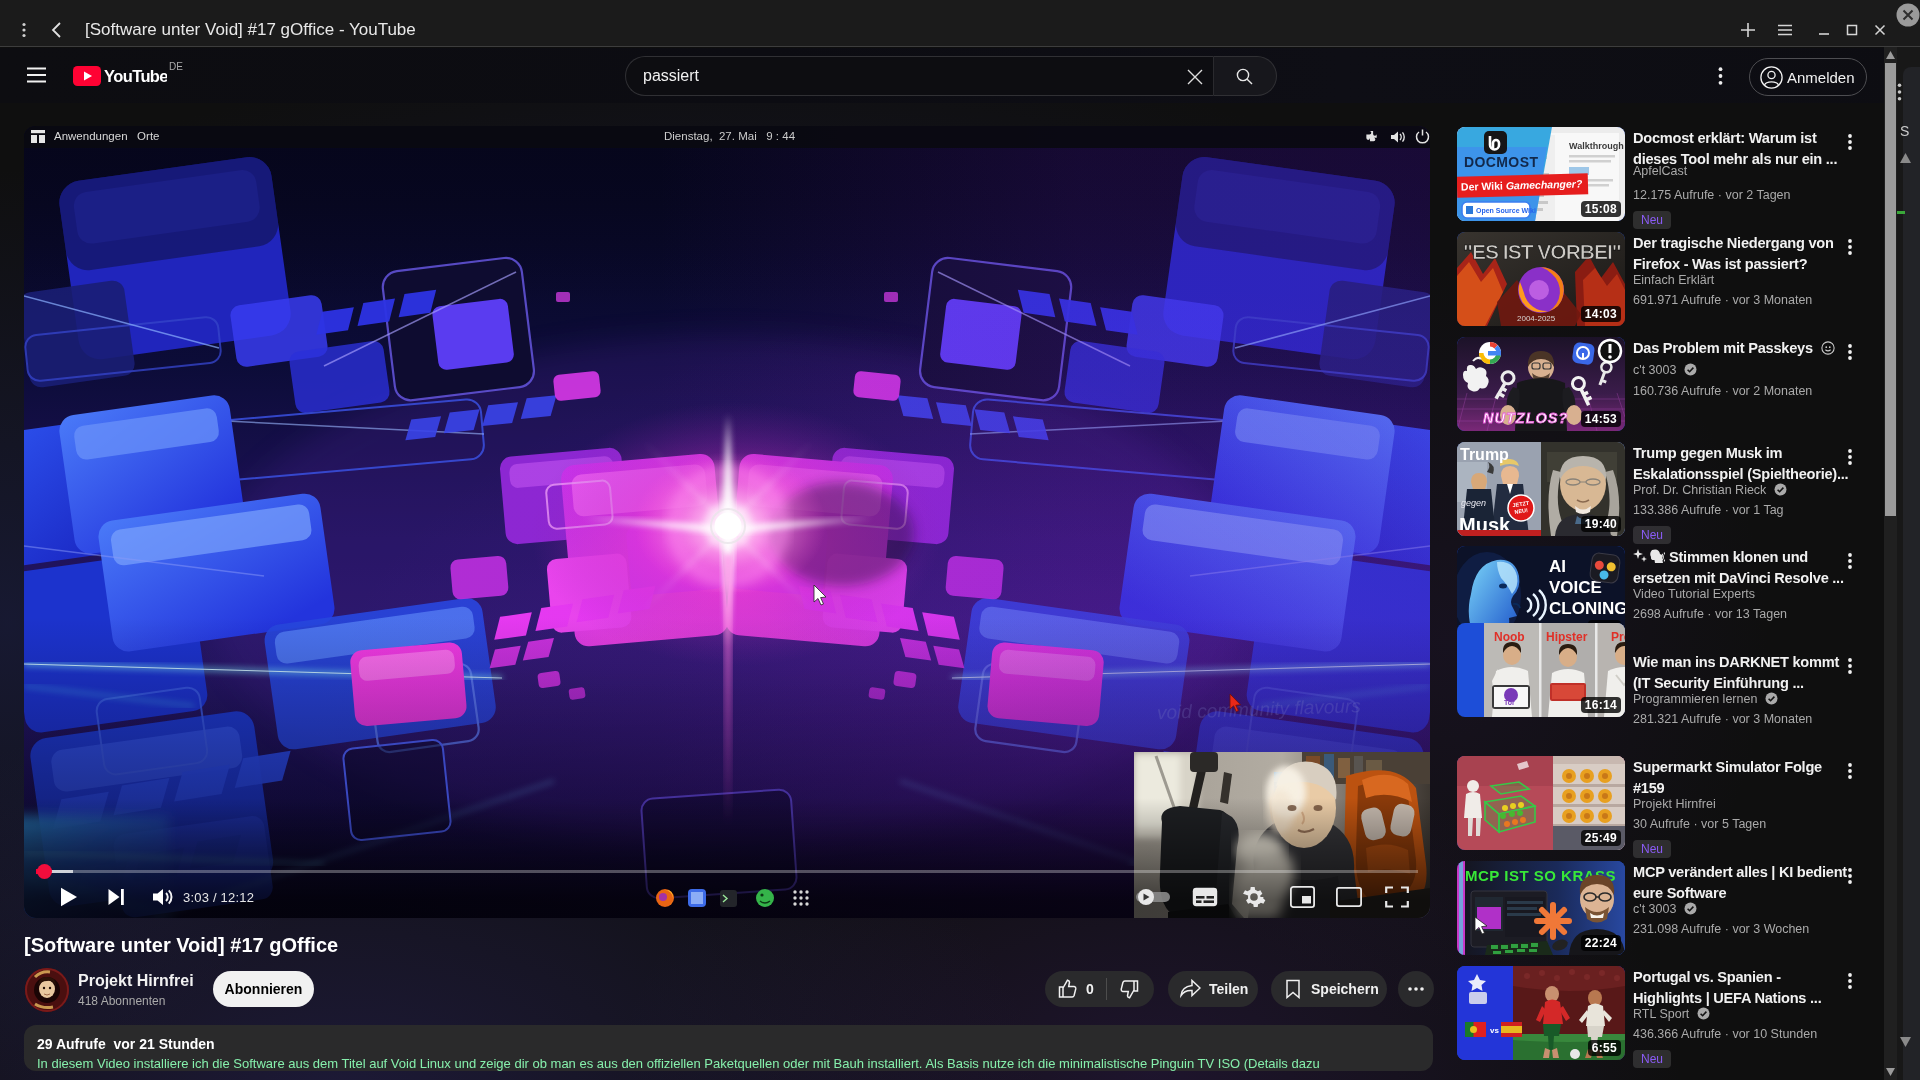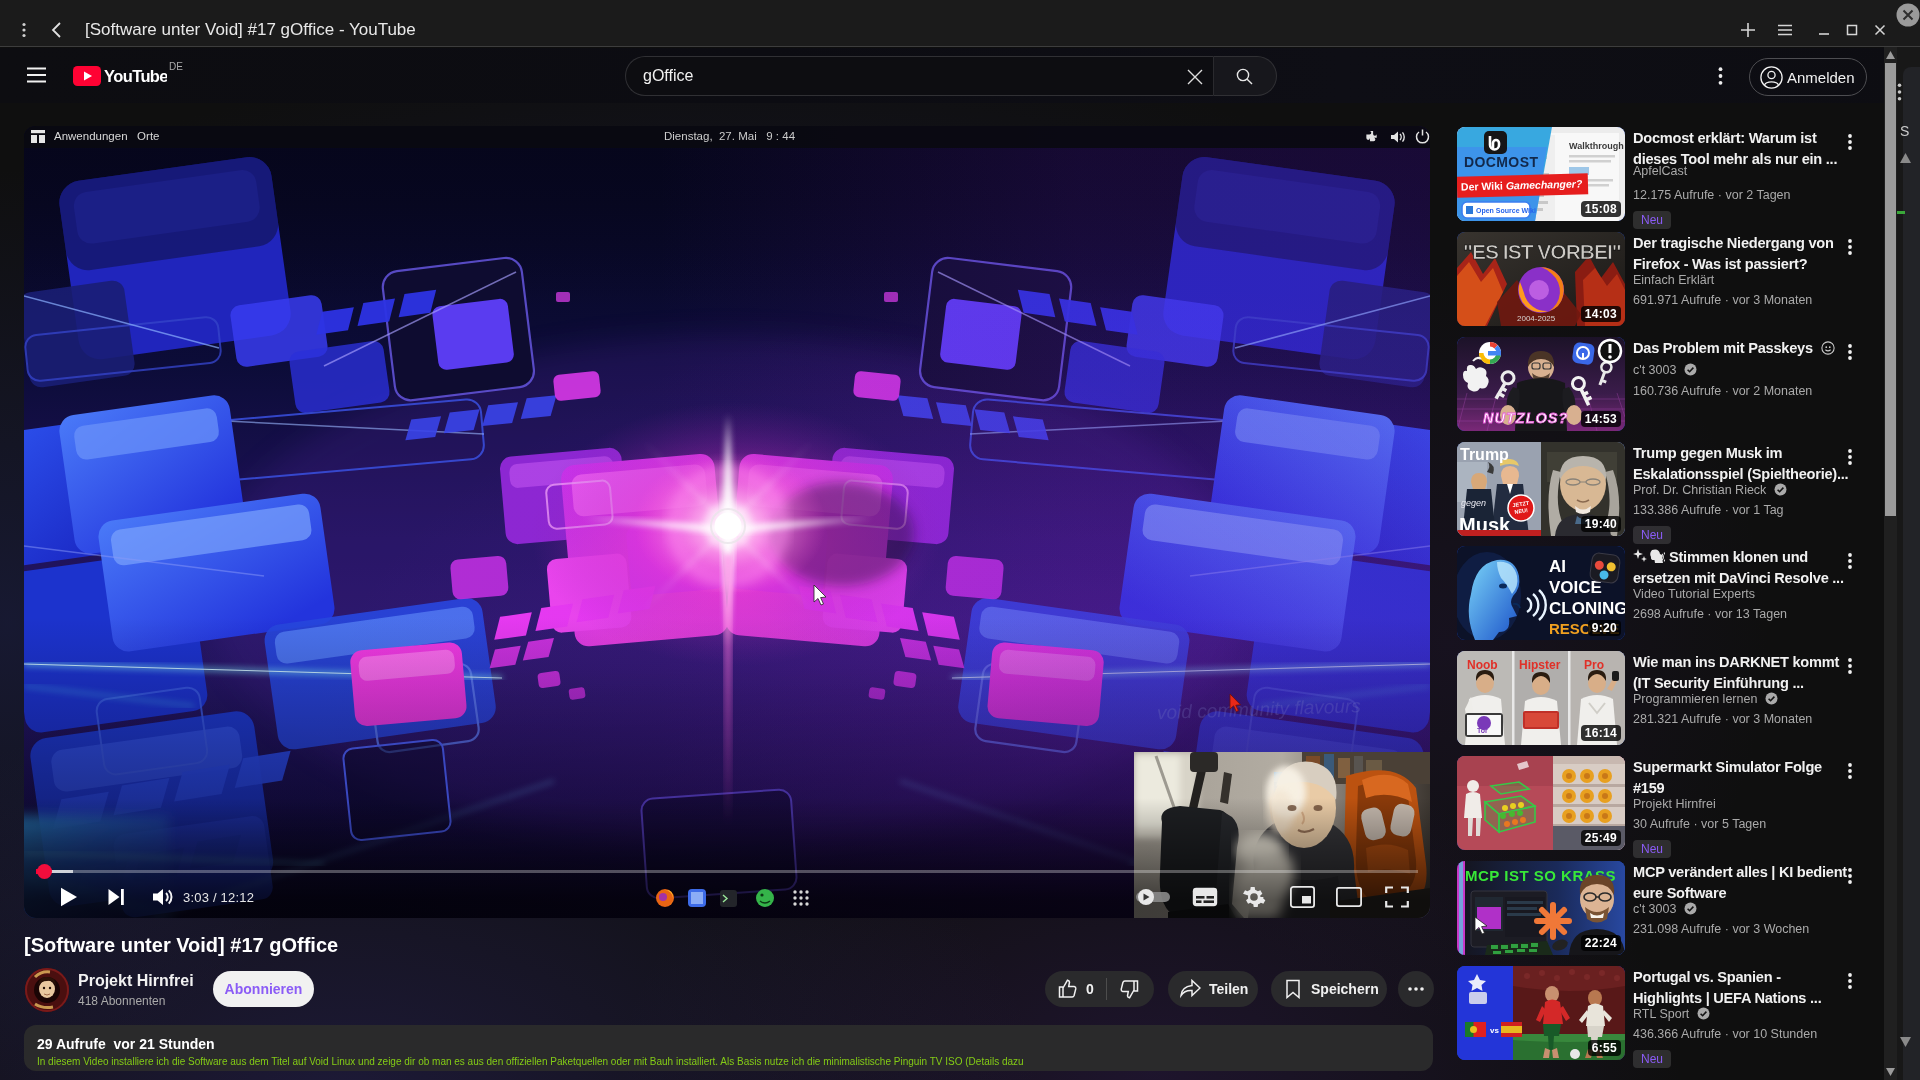--- a/index.html
+++ b/index.html
@@ -114,21 +114,21 @@
     <svg class="abs" style="left:27px;top:19px" width="19" height="16" viewBox="0 0 19 16">
       <path d="M0 1.5 H19 M0 8 H19 M0 14.5 H19" stroke="#f1f1f1" stroke-width="1.8"></path>
     </svg>
     <svg class="abs" style="left:73px;top:18px" width="94" height="20" viewBox="0 0 94 20">
       <rect x="0" y="0" width="28" height="20" rx="4.5" fill="#ff0233"></rect>
       <path d="M11 5.5 L19 10 L11 14.5 Z" fill="#fff"></path>
       <text x="31" y="16" font-family="Liberation Sans" font-size="16.5" font-weight="bold" fill="#fff" letter-spacing="-0.6">YouTube</text>
     </svg>
     <div class="abs" style="left:169px;top:13px;color:#aaa;font-size:10px;">DE</div>
     <div id="searchbox">
-        <div class="q">gOffice</div>
+        <div class="q">passiert</div>
       </div>
     <svg class="abs" style="left:1185px;top:19px" width="20" height="20" viewBox="0 0 20 20">
       <path d="M3 3 L17 17 M17 3 L3 17" stroke="#ddd" stroke-width="1.4"></path>
     </svg>
     <div id="searchbtn"></div>
     <svg class="abs" style="left:1235px;top:19px" width="19" height="19" viewBox="0 0 19 19">
       <circle cx="8" cy="8" r="5.6" fill="none" stroke="#e8e8e8" stroke-width="1.4"></circle>
       <path d="M12.2 12.2 L17 17" stroke="#e8e8e8" stroke-width="1.4"></path>
     </svg>
     <svg class="abs" style="left:1718px;top:19px" width="5" height="18" viewBox="0 0 5 18">
@@ -526,21 +526,21 @@
       <path d="M13 18 Q14 8 22 9 Q31 9 31 18 Q28 12 22 13 Q16 13 13 18 Z" fill="#2a1208"></path>
       <circle cx="19" cy="20" r="1.2" fill="#201008"></circle>
         <circle cx="25" cy="20" r="1.2" fill="#201008"></circle>
       <path d="M19 26 Q22 28 25 26" stroke="#a06a4a" stroke-width="1" fill="none"></path>
       <path d="M10 9 Q16 3 25 4" stroke="#d8a858" stroke-width="3" fill="none" opacity="0.9"></path>
       <path d="M10 36 Q18 41 28 39" stroke="#d8a858" stroke-width="3" fill="none" opacity="0.9"></path>
     </svg>
     <div class="abs" style="left:78px;top:972px;font-size:16px;font-weight:bold;color:#f1f1f1;">Projekt Hirnfrei</div>
     <div class="abs" style="left:78px;top:994px;font-size:12px;color:#aaa;">418 Abonnenten</div>
     <div class="abs" style="left:213px;top:971px;width:101px;height:36px;background:#f1f1f1;border-radius:18px;">
-      <div class="abs" style="left:0;top:10px;width:101px;text-align:center;font-size:14px;font-weight:bold;color:#8b5cf6;">Abonnieren</div>
+      <div class="abs" style="left:0;top:10px;width:101px;text-align:center;font-size:14px;font-weight:bold;color:#000000;">Abonnieren</div>
     </div>
   </div>
   <div id="actions">
     <div class="pill" style="left:1045px;top:971px;width:109px;">
       <svg class="abs" style="left:13px;top:8px" width="20" height="20" viewBox="0 0 20 20">
         <path d="M1.5 8 h3.5 v10 h-3.5 z M5 9 L9.5 1.2 q1.8 0.3 2 2 l-0.8 4.3 h5.5 q1.8 0.4 1.6 2.2 l-1.7 6.8 q-0.5 1.4 -2 1.5 H5 Z" fill="none" stroke="#f1f1f1" stroke-width="1.5"></path>
       </svg>
       <div class="abs" style="left:41px;top:10px;">0</div>
       <div class="abs" style="left:61px;top:7px;width:1px;height:22px;background:#4d4d4d;"></div>
       <svg class="abs" style="left:74px;top:8px" width="20" height="20" viewBox="0 0 20 20">
@@ -566,21 +566,21 @@
         <g fill="#f1f1f1">
             <circle cx="3" cy="3" r="1.8"></circle>
             <circle cx="9" cy="3" r="1.8"></circle>
             <circle cx="15" cy="3" r="1.8"></circle>
           </g>
       </svg>
     </div>
   </div>
   <div id="descbox">
     <div class="abs" style="left:13px;top:11px;font-size:14px;font-weight:bold;color:#fff;">29 Aufrufe&nbsp; vor 21 Stunden</div>
-    <div class="abs" style="left:13px;top:31px;font-size:10px;color:#84cc16;white-space:nowrap;">In diesem Video installiere ich die Software aus dem Titel auf Void Linux und zeige dir ob man es aus den offiziellen Paketquellen oder mit Bauh installiert. Als Basis nutze ich die minimalistische Pinguin TV ISO (Details dazu</div>
+    <div class="abs" style="left:13px;top:31px;font-size:13px;color:#86efac;white-space:nowrap;">In diesem Video installiere ich die Software aus dem Titel auf Void Linux und zeige dir ob man es aus den offiziellen Paketquellen oder mit Bauh installiert. Als Basis nutze ich die minimalistische Pinguin TV ISO (Details dazu</div>
   </div>
 
   <div id="sidebar">
 
     <div class="thumb" style="top:127px;">
       <svg width="168" height="94" viewBox="0 0 168 94">
         <rect width="168" height="94" fill="#ececec"></rect>
         <rect x="62" y="6" width="100" height="88" fill="#f8f8f8"></rect>
         <rect x="64" y="8" width="34" height="86" fill="#efefef"></rect>
         <g fill="#c8c8c8">
@@ -835,21 +835,21 @@
     <div class="smeta" style="top:585px;">Video Tutorial Experts</div>
     <div class="smeta" style="top:605px;">2698 Aufrufe&nbsp;·&nbsp;vor 13 Tagen</div>
     <svg class="dots3" style="top:553px;" viewBox="0 0 4 16">
         <g fill="#f1f1f1">
           <circle cx="2" cy="2" r="1.9"></circle>
           <circle cx="2" cy="8" r="1.9"></circle>
           <circle cx="2" cy="14" r="1.9"></circle>
         </g>
       </svg>
 
-    <div class="thumb" style="top:651px;">
+    <div class="thumb" style="top:623px;padding-left:27px;">
       <svg width="168" height="94" viewBox="0 0 168 94">
         <rect width="168" height="94" fill="#b4b2b0"></rect>
         <rect x="0" y="0" width="55" height="94" fill="#bcbab6"></rect>
         <rect x="57" y="0" width="54" height="94" fill="#b0aeac"></rect>
         <rect x="113" y="0" width="55" height="94" fill="#b8b4b0"></rect>
         <rect x="55" y="0" width="2.5" height="94" fill="#e8e8e8"></rect>
         <rect x="111" y="0" width="2.5" height="94" fill="#e8e8e8"></rect>
         <text x="10" y="18" font-size="12" font-weight="bold" fill="#e03028">Noob</text>
         <text x="62" y="18" font-size="12" font-weight="bold" fill="#e03028">Hipster</text>
         <text x="127" y="18" font-size="12" font-weight="bold" fill="#e03028">Pro</text>

